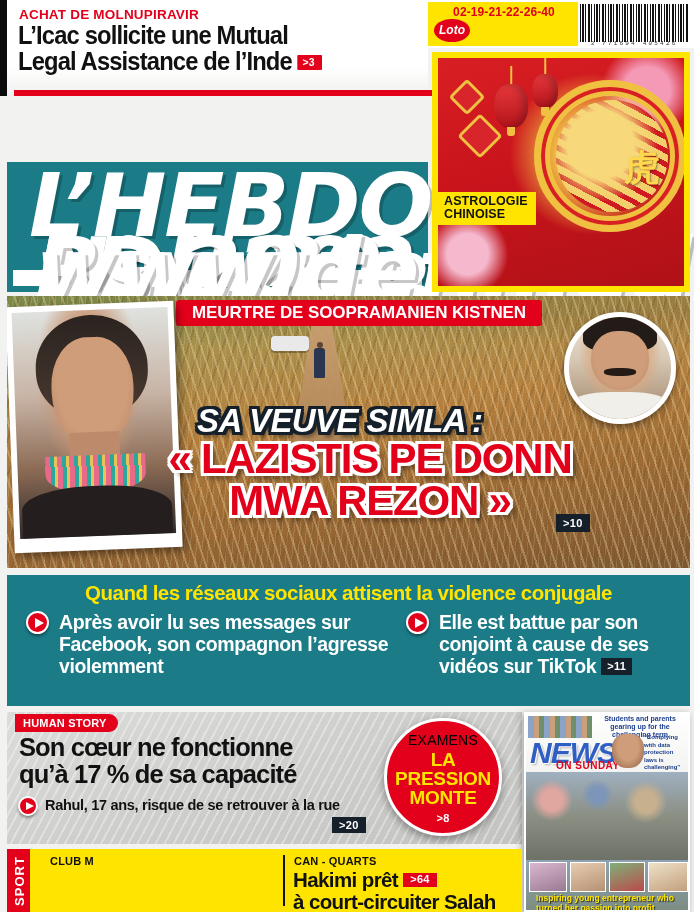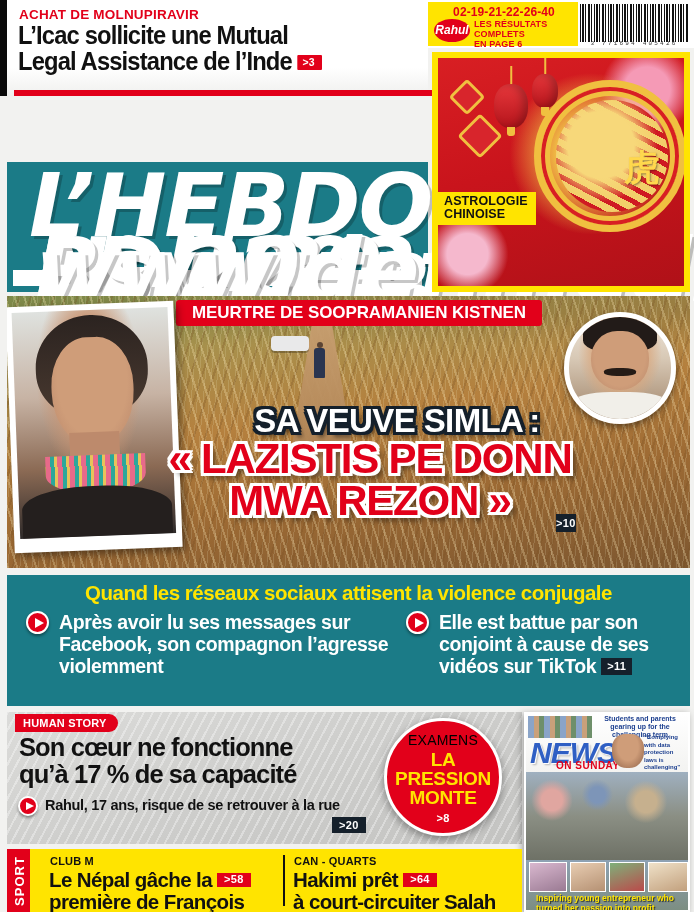--- a/index.html
+++ b/index.html
@@ -298,39 +298,39 @@
     background: #241b16; border-radius: 40%;
   }
   .pr-shirt {
     position: absolute; left: 4%; bottom: 0; width: 92%; height: 26%;
     background: #f1efe9; border-radius: 40% 40% 0 0;
   }
 
   .main-head1 {
     position: absolute; left: 190px; top: 106px; width: 400px;
     color: #fff; font-weight: 900; font-size: 33px; letter-spacing: -0.6px;
-    text-align: center;
     text-shadow:
       3px 0 0 #15202b, -3px 0 0 #15202b, 0 3px 0 #15202b, 0 -3px 0 #15202b,
       3px 3px 0 #15202b, -3px 3px 0 #15202b, 3px -3px 0 #15202b, -3px -3px 0 #15202b,
       4px 5px 4px rgba(0,0,0,.5);
+    font-style: italic;
   }
   .main-head2 {
     position: absolute; left: 148px; top: 142px; width: 430px;
     color: #e2001a; font-weight: 900; font-size: 42px; line-height: 1.0;
     letter-spacing: -1.2px; text-align: center;
     text-shadow:
       3px 0 0 #fff, -3px 0 0 #fff, 0 3px 0 #fff, 0 -3px 0 #fff,
       3px 3px 0 #fff, -3px 3px 0 #fff, 3px -3px 0 #fff, -3px -3px 0 #fff,
       5px 6px 5px rgba(0,0,0,.45);
   }
   .badge-main {
     position: absolute; left: 549px; top: 218px;
     background: #15202b; color: #fff; font-weight: 900; font-size: 11px;
-    padding: 3px 0; letter-spacing: .3px;
+    padding: 3px 7px; letter-spacing: .3px;
   }
 
   
   .social {
     position: absolute; left: 7px; top: 575px; width: 683px; height: 131px;
     background: #1b7b87;
   }
   .social-title {
     position: absolute; left: 0; top: 6px; width: 100%; text-align: center;
     color: #ffe400; font-weight: 900; font-size: 20.5px; letter-spacing: -0.5px;
@@ -530,26 +530,21 @@
       <span>Legal Assistance de l’Inde</span>
       <span class="badge-red">&gt;3</span>
     </div>
     <div class="teaser-underline"></div>
   </div>
 
   <div class="lotto">
     <div class="lotto-yellow"></div>
     <div class="lotto-nums">02-19-21-22-26-40</div>
     <div class="lotto-logo">
-      <span>Rahul</span>
-    </div>
-    <div class="lotto-res">
-      <span>LES RÉSULTATS</span><br>
-      <span>COMPLETS</span><br>
-      <span>EN PAGE 6</span>
+      <span>Loto</span>
     </div>
     <div class="barcode"></div>
     <div class="barcode-digits">3 771694 405426</div>
   </div>
 
   <div class="masthead">
     <div class="mh-teal">
       <span>L’HEBDO</span>
       <div class="mh-info">
         <div class="mh-info-inner">
@@ -665,25 +660,20 @@
       <div class="nos-thumb nt4"></div>
       <div class="nos-cap">Inspiring young entrepreneur who turned her passion into profit</div>
     </div>
   </div>
 
   <div class="sportbar">
     <div class="sport-tab">
       <span>SPORT</span>
     </div>
     <div class="sp-kicker sp1k">CLUB M</div>
-    <div class="sp-head sp1h">
-      <span>Le Népal gâche la</span>
-      <span class="badge-sp">&gt;58</span><br>
-      <span>première de François</span>
-    </div>
     <div class="sport-divider"></div>
     <div class="sp-kicker sp2k">CAN - QUARTS</div>
     <div class="sp-head sp2h">
       <span>Hakimi prêt</span>
       <span class="badge-sp">&gt;64</span><br>
       <span>à court-circuiter Salah</span>
     </div>
   </div>
 
   <div class="bottom-white"></div>

